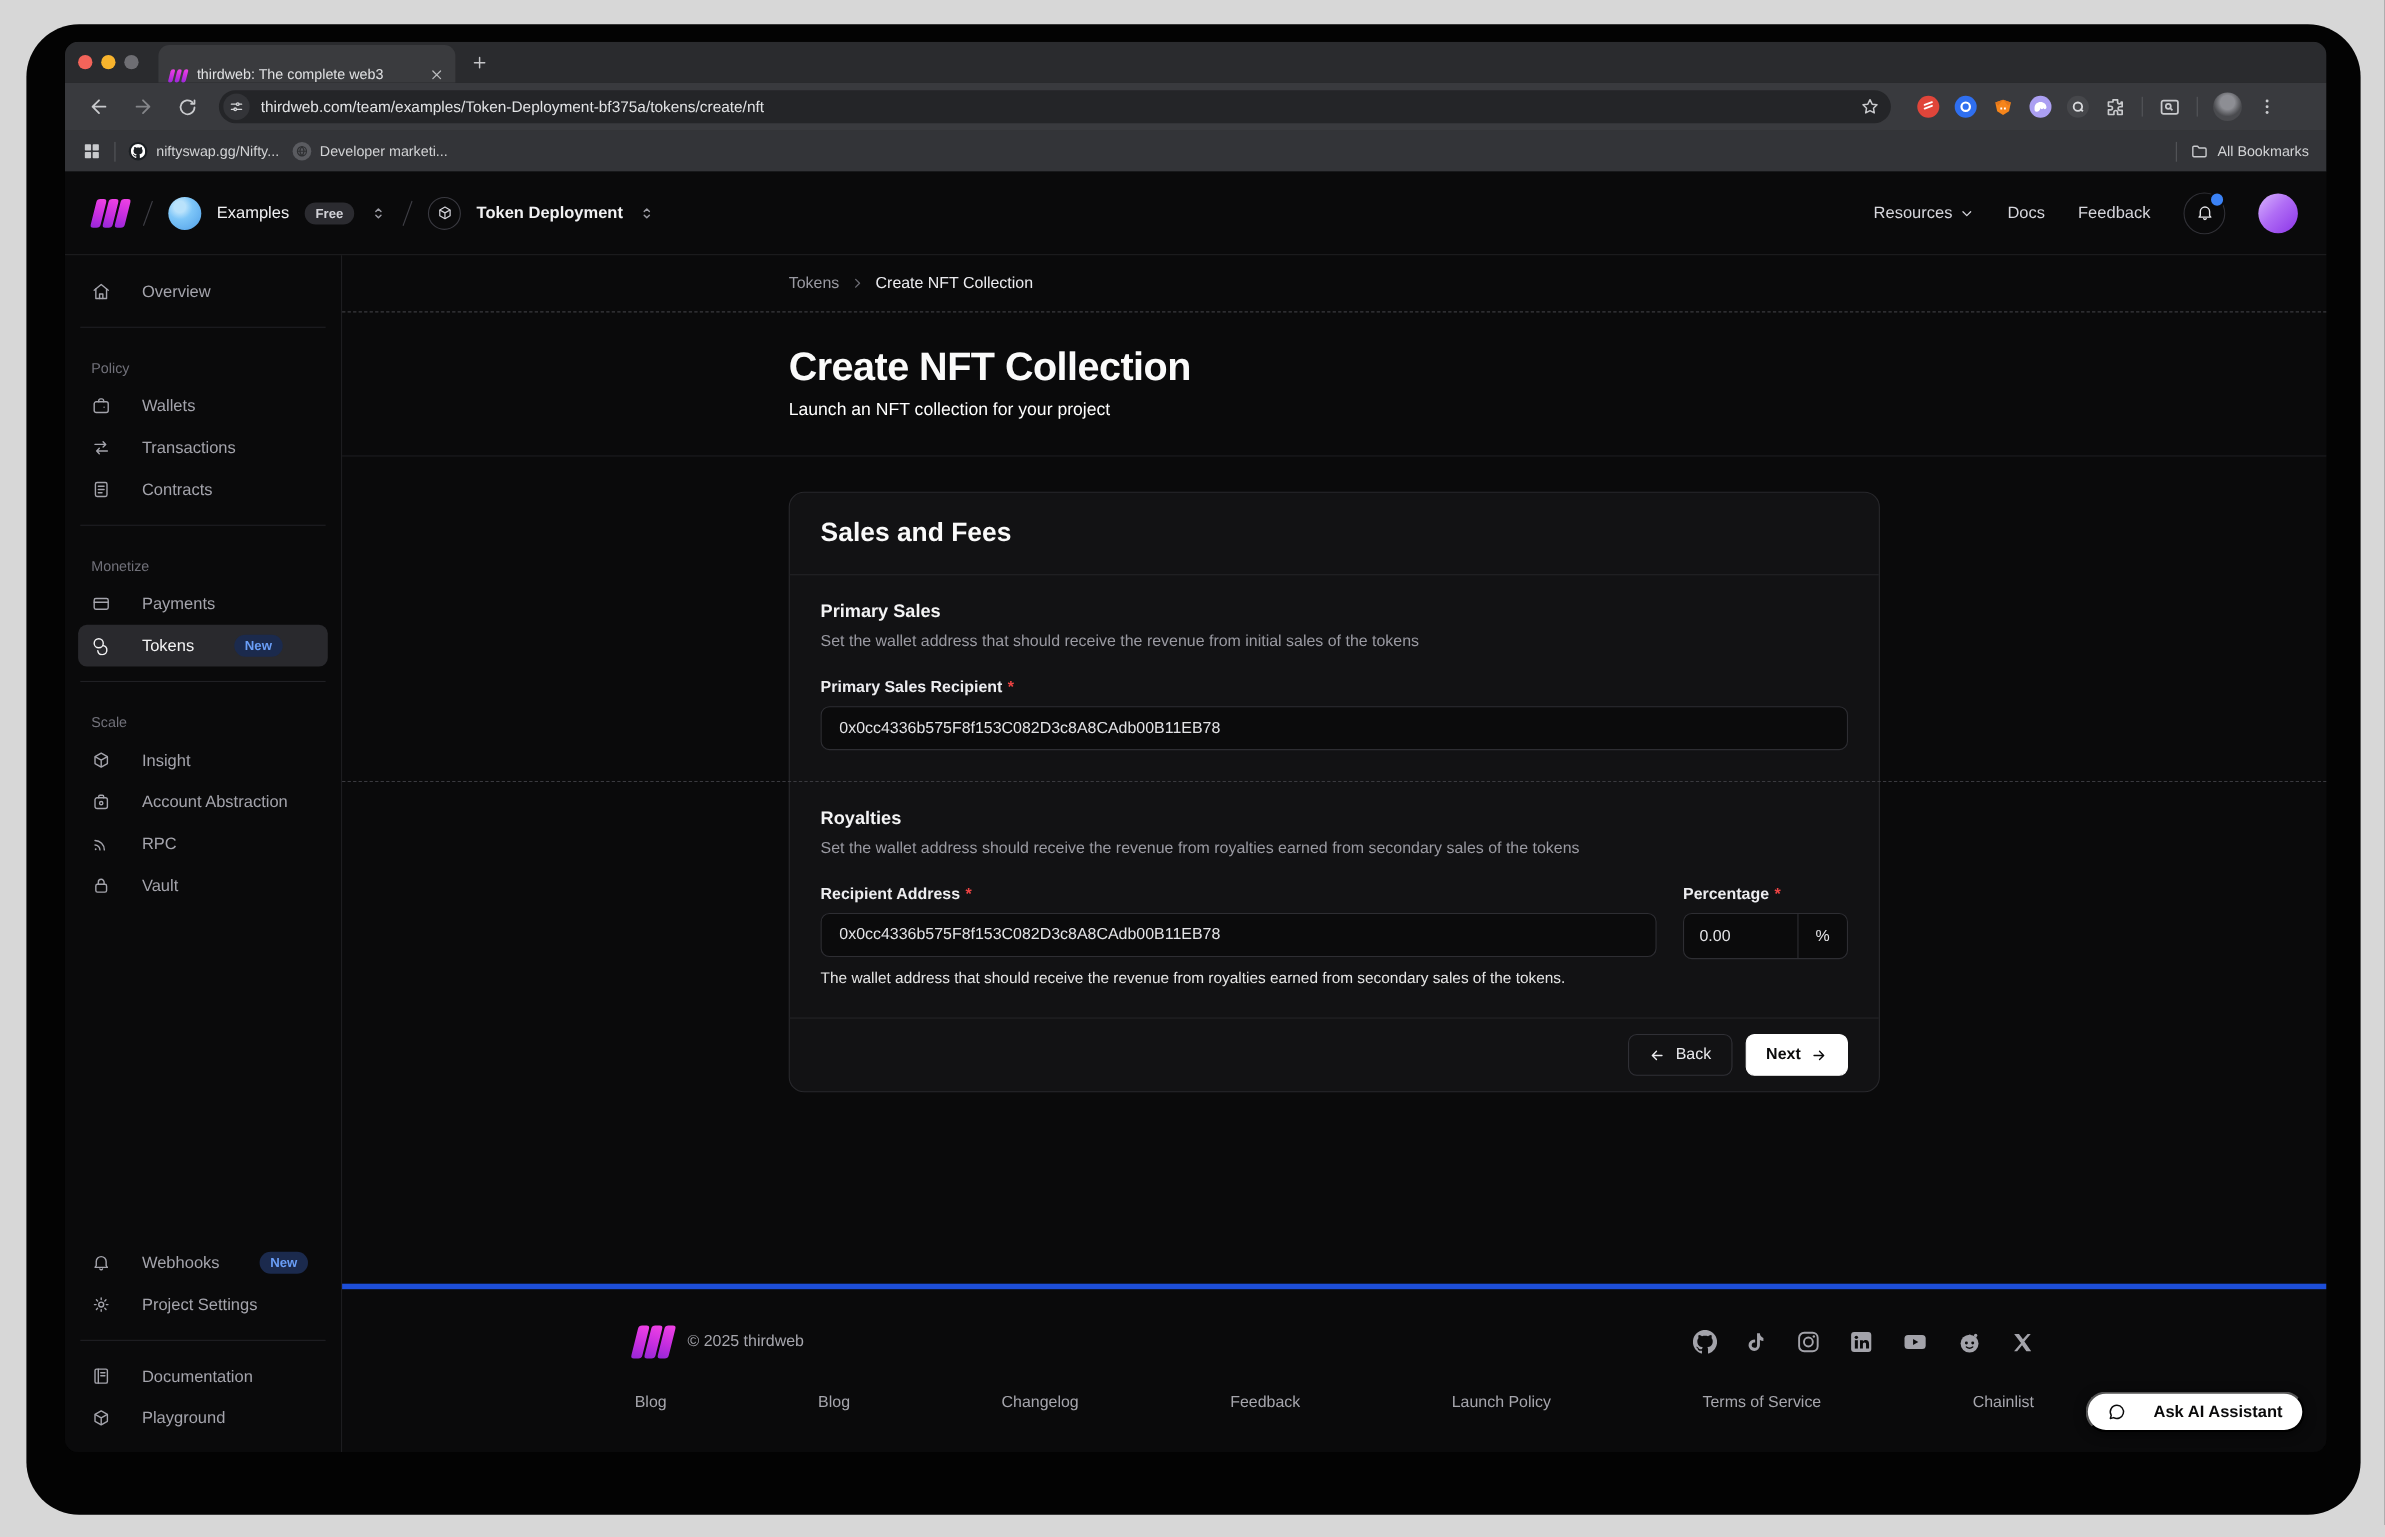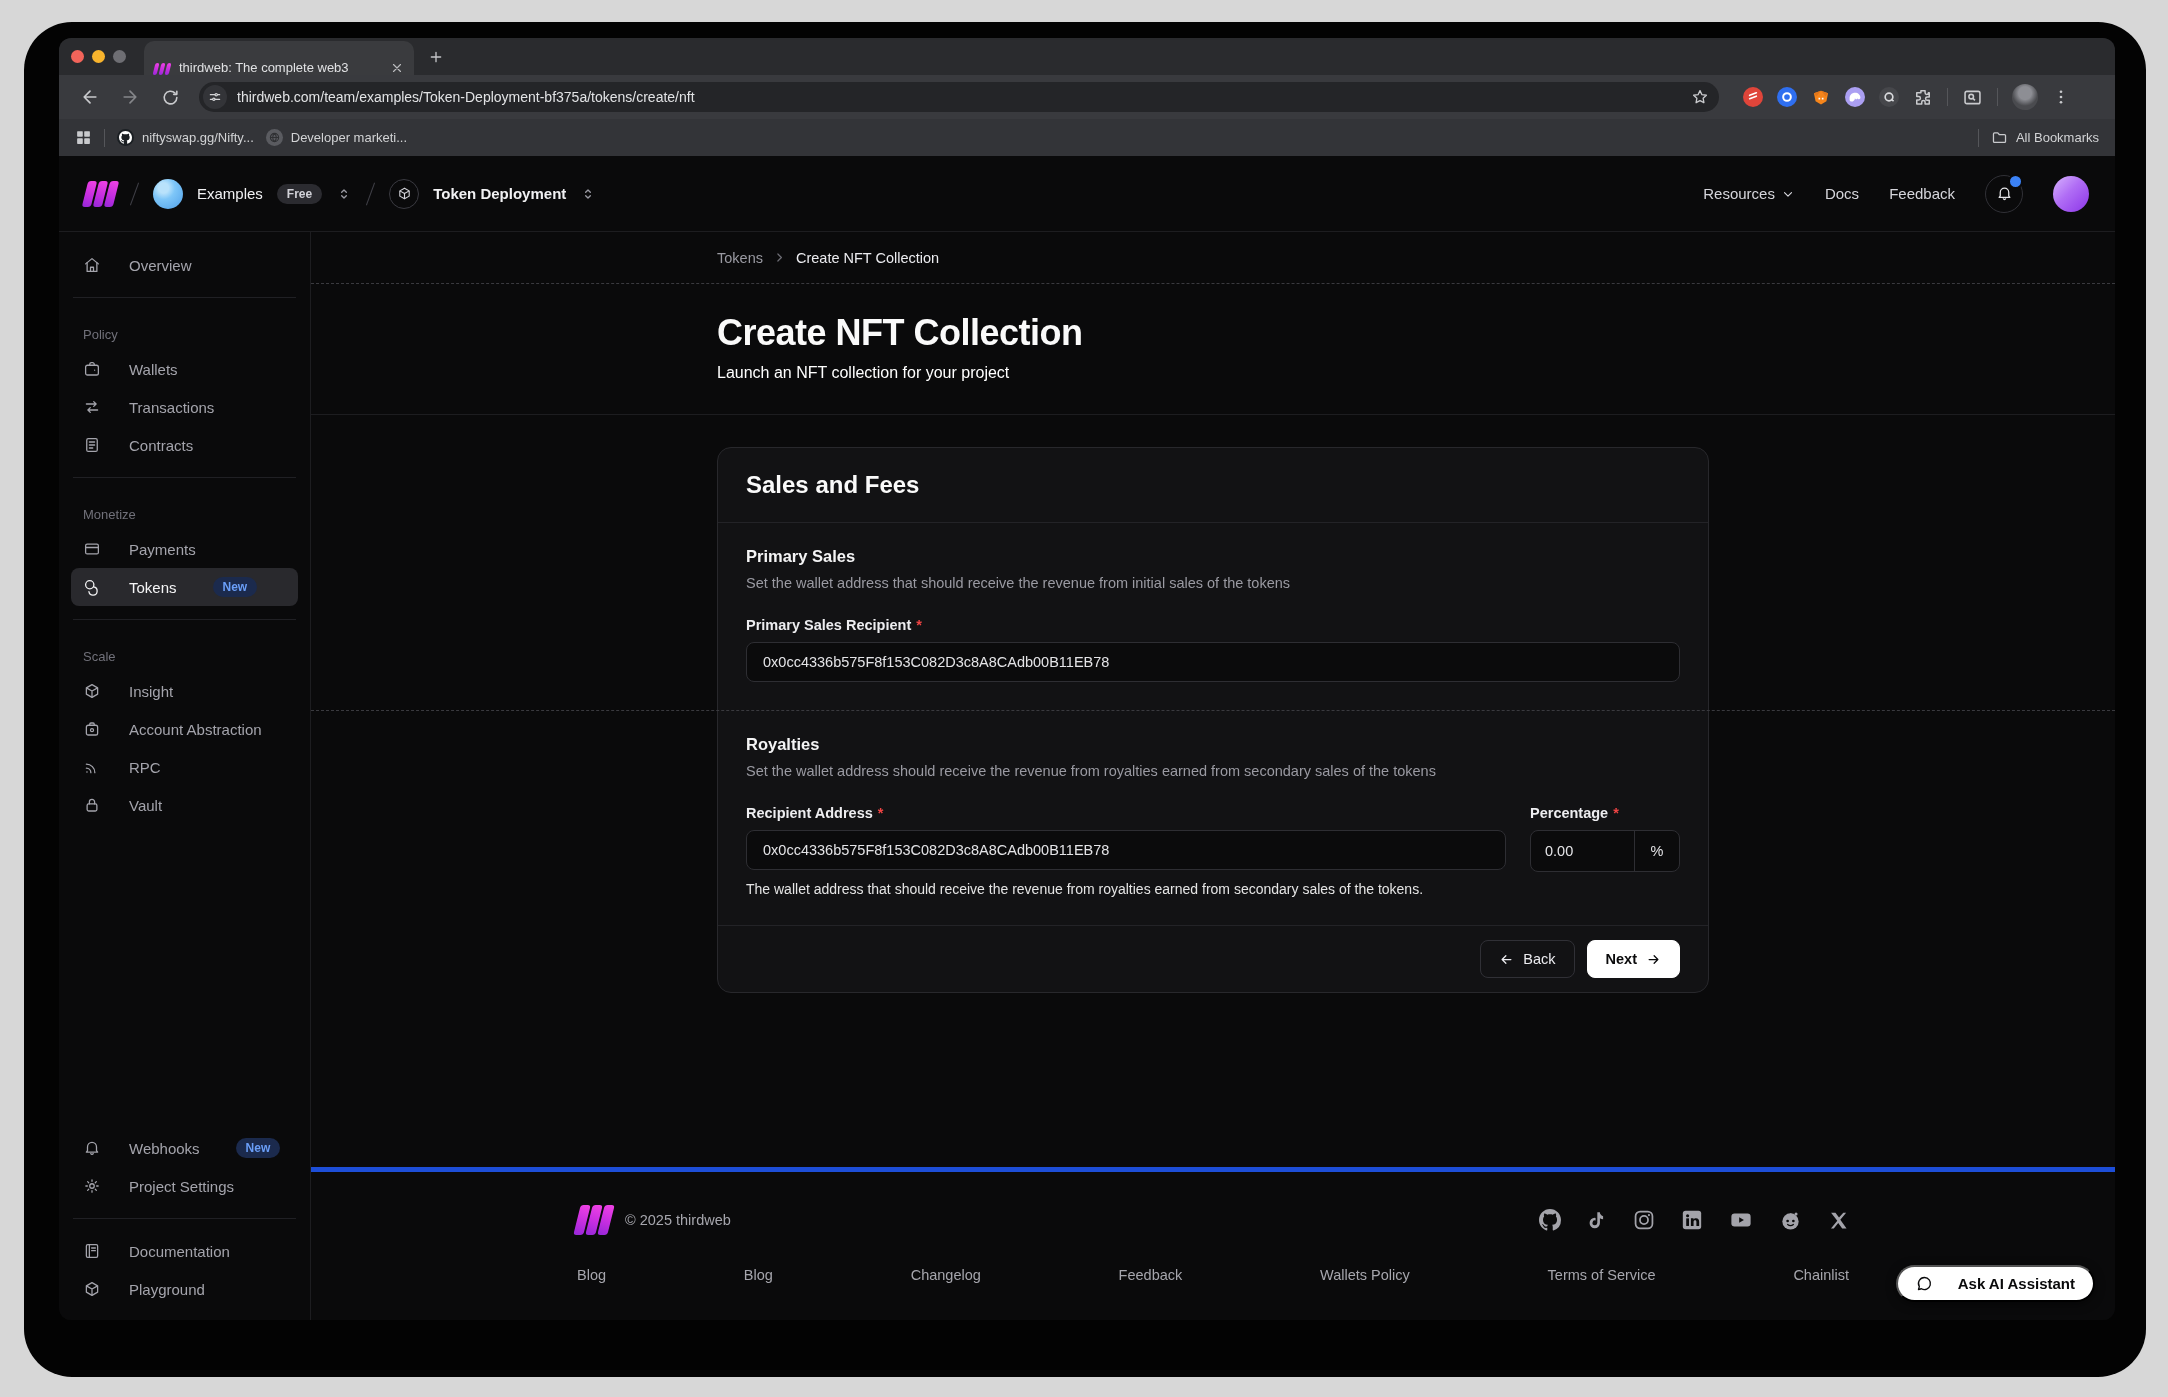--- a/index.html
+++ b/index.html
@@ -600,21 +600,21 @@
                         <path d="M3.5 3h5l4.1 5.6L17.5 3h3.2l-6.6 8 7.1 10h-5l-4.5-6.2L6.6 21H3.4l7.2-8.6z"></path>
                       </svg>
                   </span>
                 </div>
               </div>
               <div class="f-row2">
                 <span class="f-link">Blog</span>
                 <span class="f-link">Blog</span>
                 <span class="f-link">Changelog</span>
                 <span class="f-link">Feedback</span>
-                <span class="f-link">Wallets Policy</span>
+                <span class="f-link">Launch Policy</span>
                 <span class="f-link">Terms of Service</span>
                 <span class="f-link">Chainlist</span>
               </div>
             </div>
           </div>
         </div>
       </div>
 
       <button class="ai-btn">
         <svg width="17" height="17" viewBox="0 0 24 24" fill="none" stroke="currentColor" stroke-width="1.9" stroke-linecap="round" stroke-linejoin="round">

